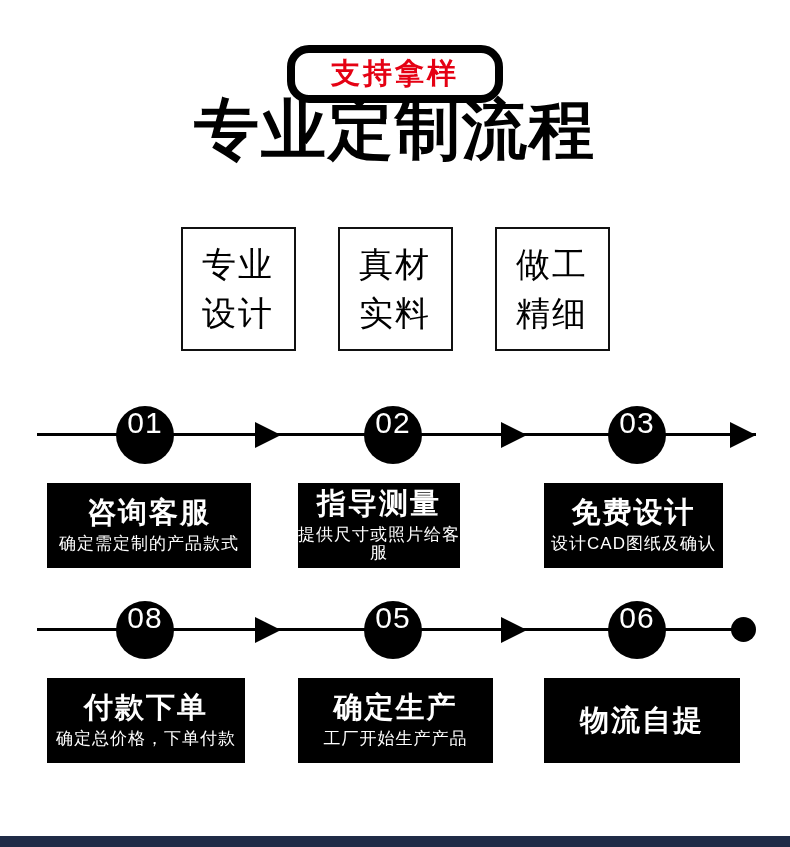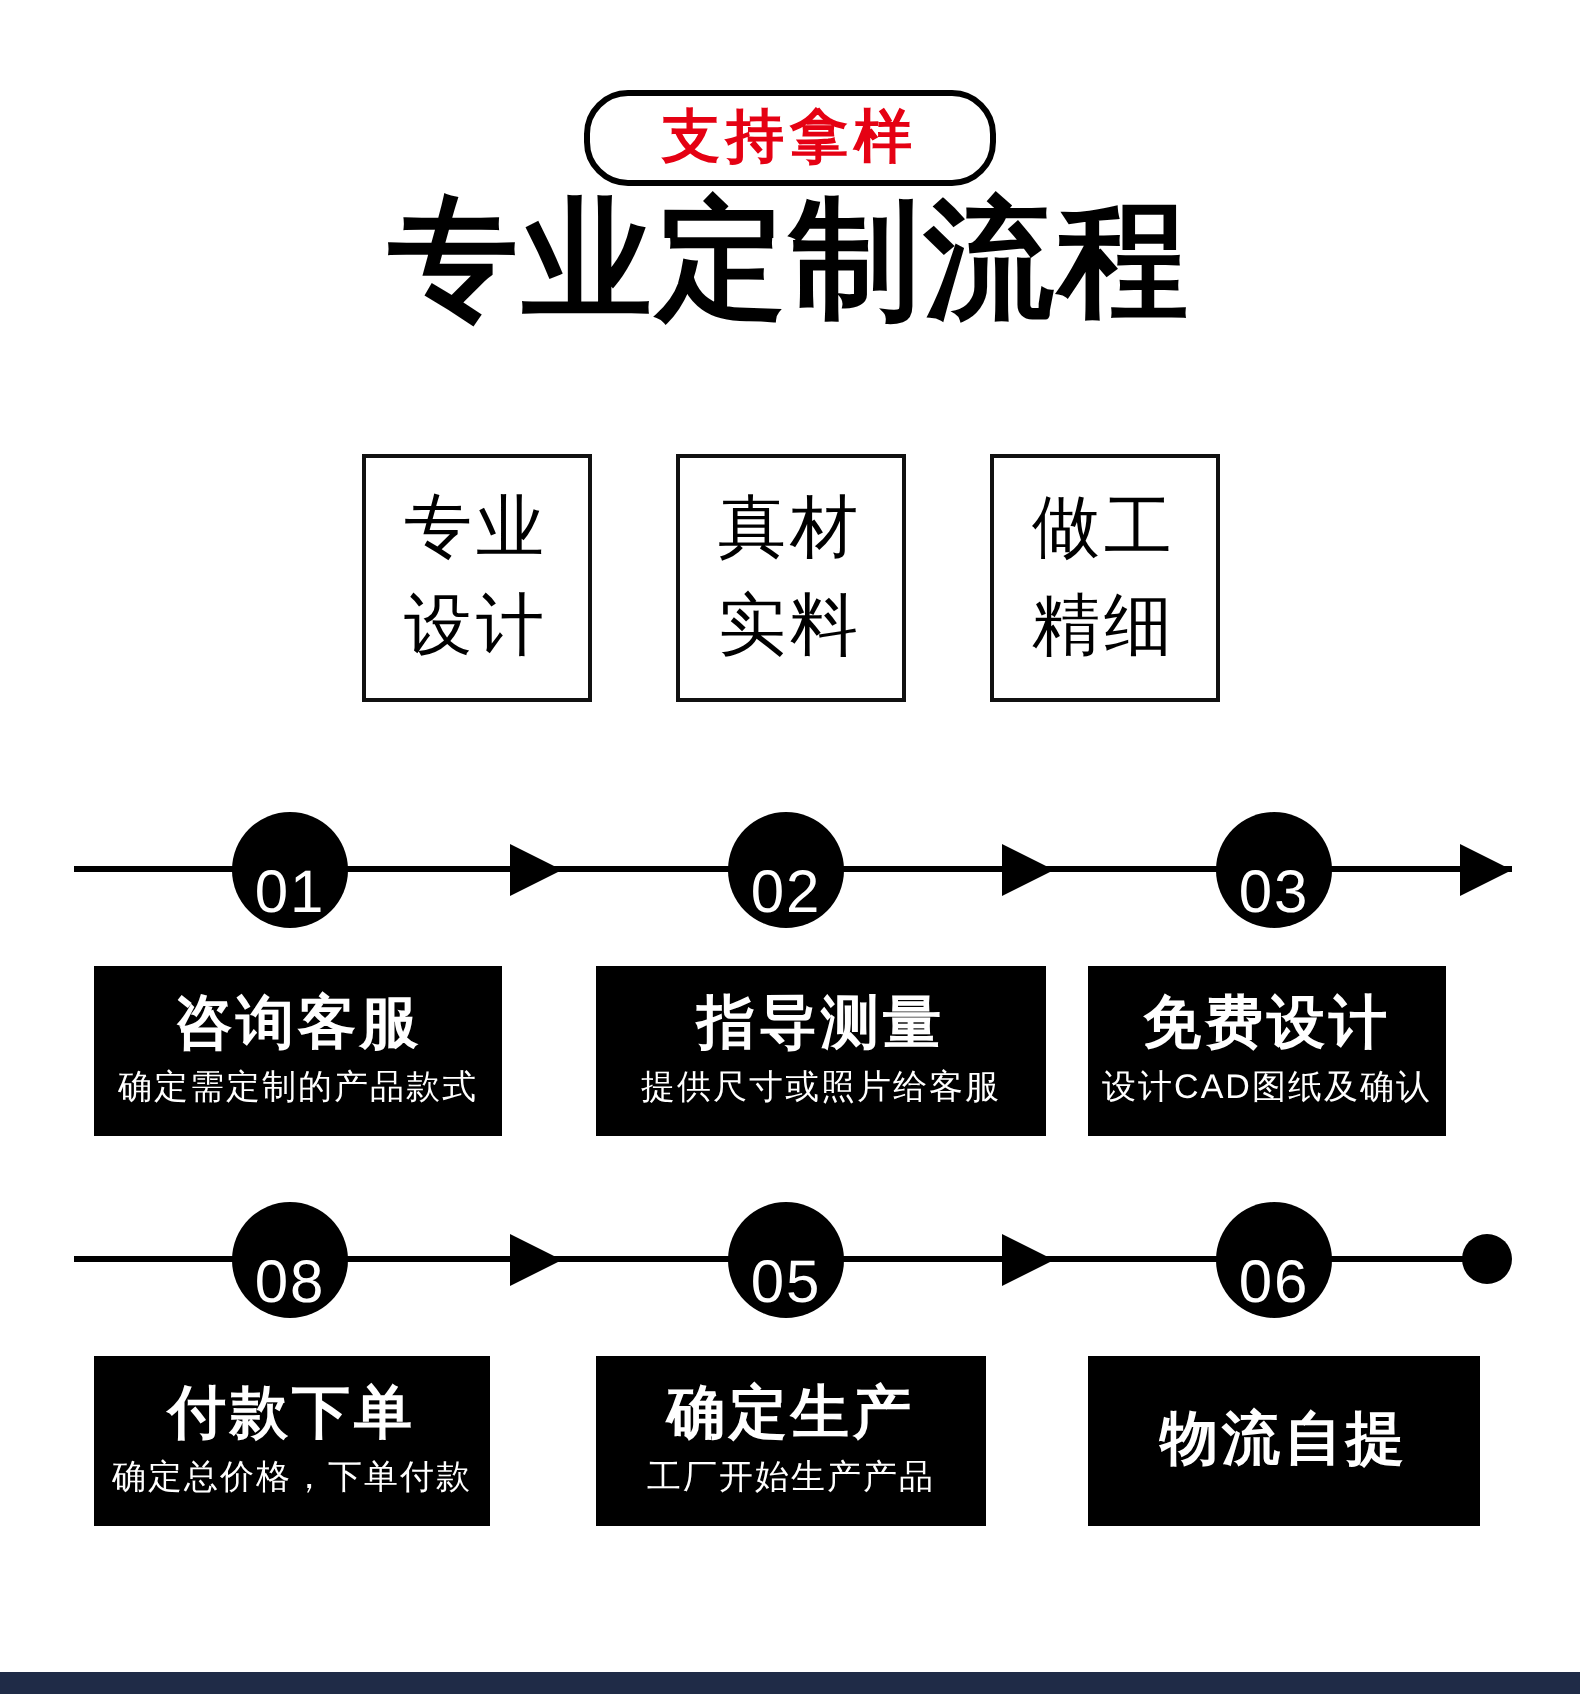--- a/index.html
+++ b/index.html
@@ -16,21 +16,21 @@
     font-family: "Liberation Sans", "DejaVu Sans", sans-serif;
   }
   
   .badge {
     position: absolute;
     top: 45px;
     left: 50%;
     transform: translateX(-50%);
     height: 36px;
     padding: 3px 36px;
-    border: 3px solid #000000;
+    border: 8px solid #000000;
     border-radius: 22px;
     display: flex;
     align-items: center;
     justify-content: center;
   }
   .badge span {
     color: #e50113;
     font-size: 29px;
     font-weight: 700;
     letter-spacing: 3px;
@@ -81,21 +81,21 @@
     background: #000000;
   }
   .num-circle {
     position: absolute;
     width: 58px;
     height: 58px;
     border-radius: 50%;
     background: #000000;
     color: #ffffff;
     display: flex;
-    align-items: flex-end;
+    align-items: flex-start;
     justify-content: center;
     font-size: 30px;
     font-weight: 400;
     letter-spacing: 1px;
   }
   .arrow {
     position: absolute;
     width: 0;
     height: 0;
     border-top: 13px solid transparent;
@@ -181,21 +181,21 @@
     <span>02</span>
   </div>
   <div class="num-circle" style="left:608px; top:406px;">
     <span>03</span>
   </div>
 
   <div class="stepbox" style="left:47px; top:483px; width:204px;">
     <div class="st">咨询客服</div>
     <div class="sd">确定需定制的产品款式</div>
   </div>
-  <div class="stepbox" style="left:298px; top:483px; width:225px;">
+  <div class="stepbox" style="left:298px; top:483px; width:162px;">
     <div class="st">指导测量</div>
     <div class="sd">提供尺寸或照片给客服</div>
   </div>
   <div class="stepbox" style="left:544px; top:483px; width:179px;">
     <div class="st">免费设计</div>
     <div class="sd">设计CAD图纸及确认</div>
   </div>
 
   <div class="flow-line" style="left:37px; top:628px; width:706px;"></div>
   <div class="arrow" style="left:255px; top:617px;"></div>

